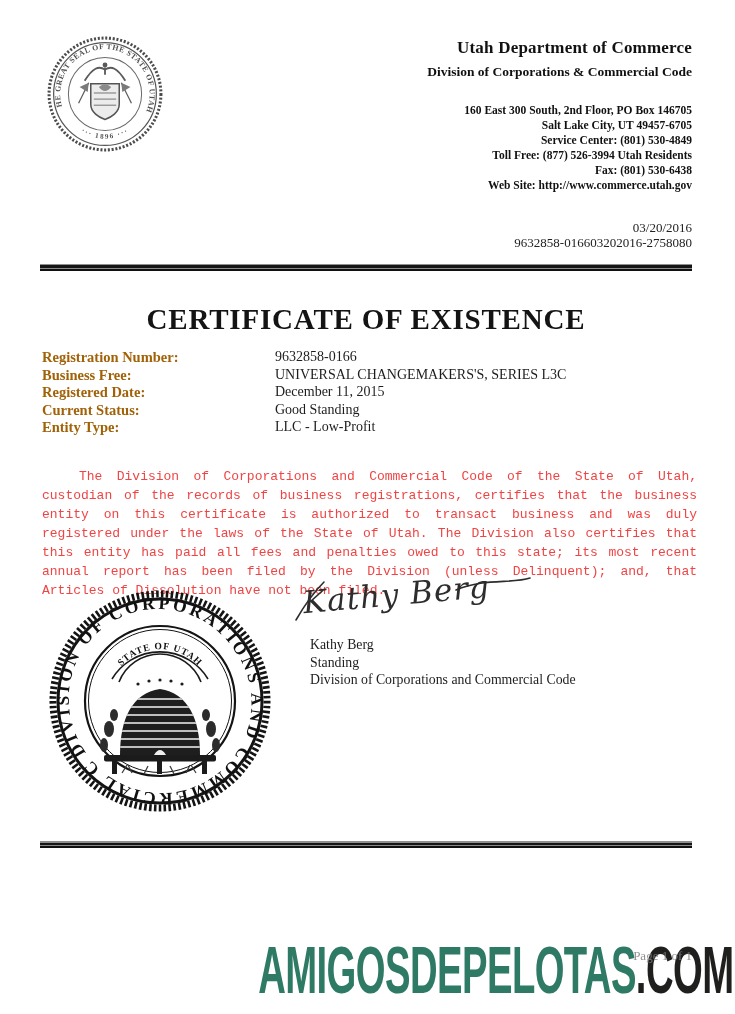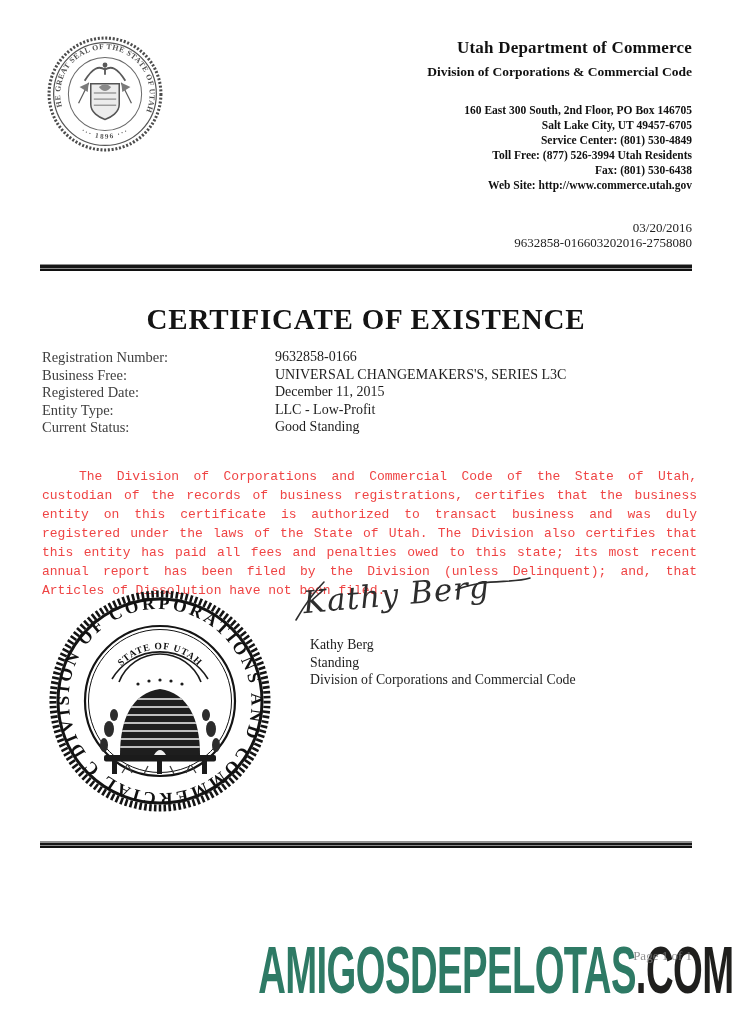--- a/index.html
+++ b/index.html
@@ -15,21 +15,21 @@
   .hdr-addr{font-size:11.5px;font-weight:bold;line-height:15px;margin-top:23px;}
   .stamp{position:absolute;right:43px;top:192px;text-align:right;font-size:13px;line-height:15px;color:#222;margin-top:28px;}
   .rule{position:absolute;left:40px;width:652px;height:7px;
         background:linear-gradient(to bottom,#8f8f8f 0 1.5px,#161616 1.5px 4px,#8a8a8a 4px 5px,#101010 5px 7px);}
   .rule1{top:264px;} .rule2{top:841px;}
   
   .cert-title{position:absolute;left:40px;top:303px;width:652px;text-align:center;
               font-size:29px;font-weight:bold;letter-spacing:.8px;color:#141414;}
   .details{position:absolute;left:42px;top:349px;width:655px;}
   .details-row{display:grid;grid-template-columns:233px 1fr;height:17.6px;align-items:start;}
-  .details-label{font-size:14.5px;font-weight:normal;color:#404040;}
+  .details-label{font-size:14.5px;font-weight:bold;color:#a16207;}
   .details-value{font-size:14px;color:#1d1d1d;}
   
   .body-text{position:absolute;left:42px;top:467px;width:655px;font-size:13px;line-height:19px;
              text-align:justify;text-indent:37px;color:#ef4444;font-family:Liberation Mono, monospace;}
   
   .sig{position:absolute;left:288px;top:568px;width:250px;height:64px;}
   .signer{position:absolute;left:310px;top:636px;font-size:13.8px;line-height:17.6px;color:#1d1d1d;}
   
   .seal-bottom{position:absolute;left:46px;top:583px;width:228px;height:236px;}
   
@@ -106,26 +106,26 @@
     </div>
     <div class="details-row">
       <span class="details-label">Business Free:</span>
       <span class="details-value">UNIVERSAL CHANGEMAKERS'S, SERIES L3C</span>
     </div>
     <div class="details-row">
       <span class="details-label">Registered Date:</span>
       <span class="details-value">December 11, 2015</span>
     </div>
     <div class="details-row">
+      <span class="details-label">Current Status:</span>
+      <span class="details-value">Good Standing</span>
+    </div>
+    <div class="details-row">
       <span class="details-label">Entity Type:</span>
       <span class="details-value">LLC - Low-Profit</span>
-    </div>
-    <div class="details-row">
-      <span class="details-label">Current Status:</span>
-      <span class="details-value">Good Standing</span>
     </div>
   </div>
 
   <div class="body-text">The Division of Corporations and Commercial Code of the State of Utah, custodian of the records of business registrations, certifies that the business entity on this certificate is authorized to transact business and was duly registered under the laws of the State of Utah. The Division also certifies that this entity has paid all fees and penalties owed to this state; its most recent annual report has been filed by the Division (unless Delinquent); and, that Articles of Dissolution have not been filed.</div>
 
   <svg class="sig" viewBox="0 0 250 64">
     <g transform="rotate(-5 30 44)">
       <text x="16" y="44" font-family="DejaVu Serif, serif" font-style="italic" font-size="31" fill="#2d2d2d" letter-spacing="1">Kathy Berg</text>
     </g>
     <path d="M168,22 C196,10 224,16 242,10" fill="none" stroke="#2d2d2d" stroke-width="1.6" stroke-linecap="round"></path>

